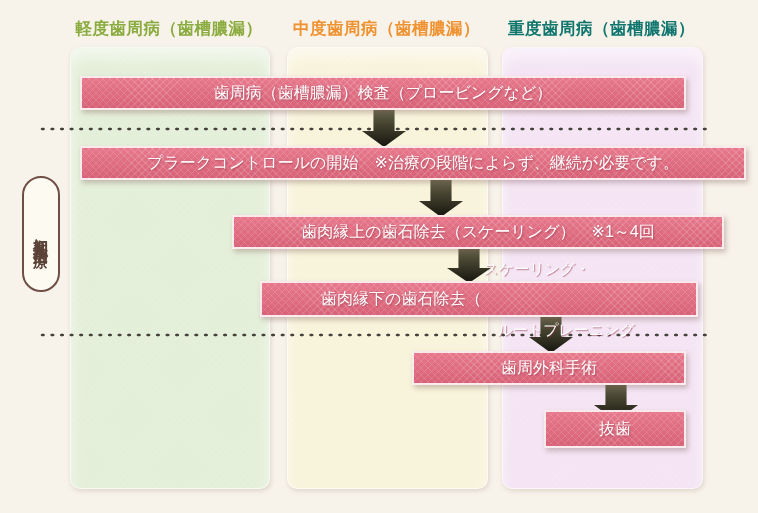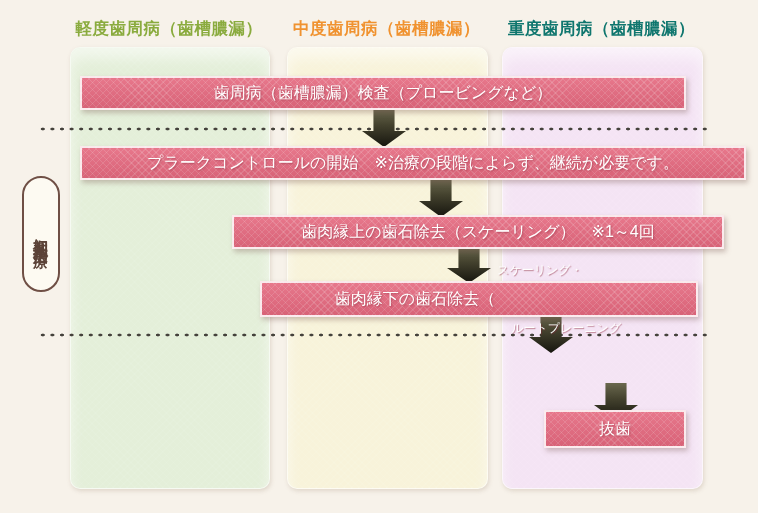--- a/index.html
+++ b/index.html
@@ -86,21 +86,21 @@
   }
   .b1{left:80px; top:76px; width:606px;height:34px;}
   .b2{left:80px; top:146px;width:666px;height:34px;}
   .b3{left:194px;top:215px;width:492px;height:34px;margin-left:38px;}
   .b4{left:260px;top:281px;width:438px;height:36px;}
   .b5{left:412px;top:351px;width:274px;height:34px;}
   .b6{left:544px;top:410px;width:142px;height:38px;}
 
   .small-stack{
     display:inline-flex;flex-direction:column;
-    font-size:12px;line-height:1.2;
+    font-size:15px;line-height:1.2;
     margin:0 2px;vertical-align:middle;
     text-shadow:1px 1px 1px rgba(140,40,60,0.55);
   }
   .small-stack .ss2{padding-left:14px;margin-top:43px;}
 
   
   .arrow{
     position:absolute;width:44px;
     background:linear-gradient(180deg,#6a684e 0%,#45432f 40%,#16150e 100%);
     clip-path:polygon(26% 0, 74% 0, 74% 58%, 100% 58%, 50% 100%, 0 58%, 26% 58%);
@@ -146,20 +146,23 @@
   </div>
 
   <div class="banner b4">
     <span>歯肉縁下の歯石除去（</span>
       <span class="small-stack">
         <span class="ss1">スケーリング・</span>
         <span class="ss2">ルートプレーニング</span>
       </span>
   </div>
 
+  <div class="banner b5">
+    <span>歯周外科手術</span>
+  </div>
 
   <div class="banner b6">
     <span>抜歯</span>
   </div>
 
   <div class="arrow a1"></div>
   <div class="arrow a2"></div>
   <div class="arrow a3"></div>
   <div class="arrow a4"></div>
   <div class="arrow a5"></div>

